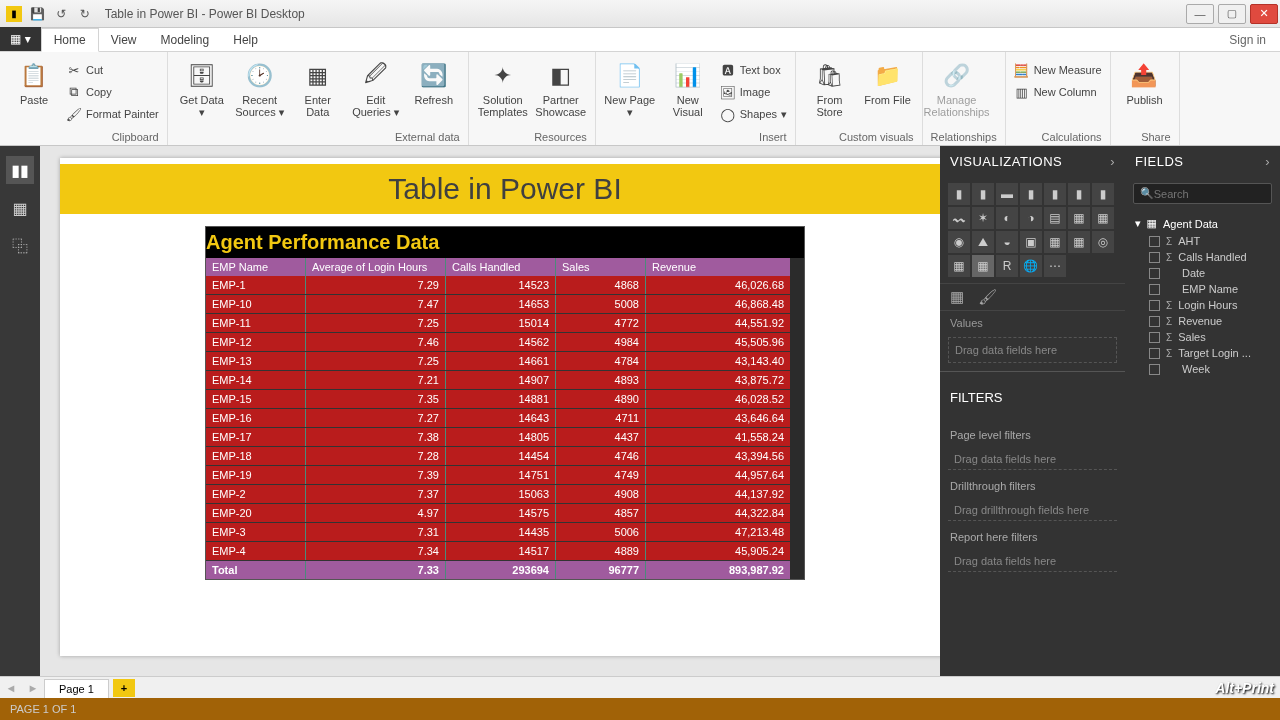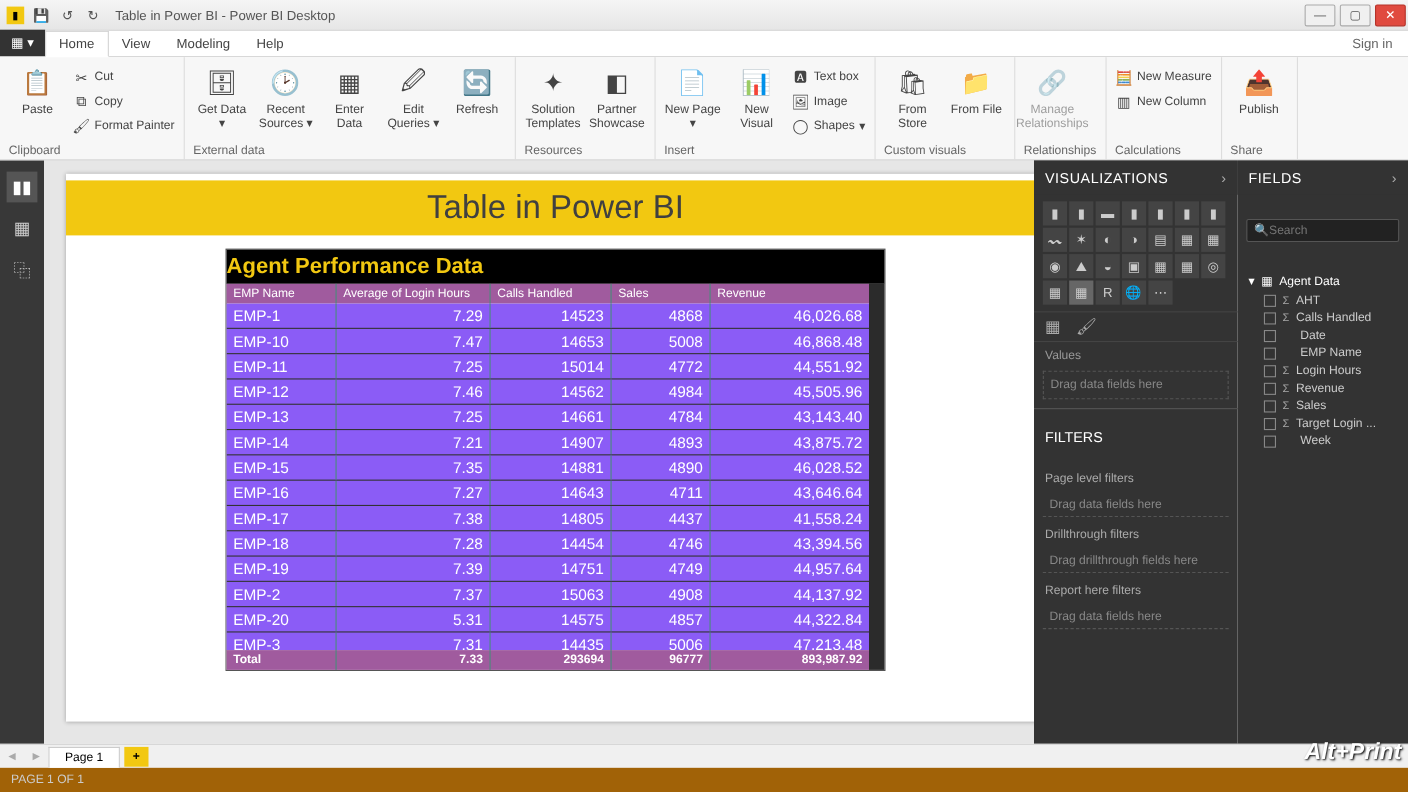--- a/index.html
+++ b/index.html
@@ -18,21 +18,21 @@
   .ribbon-tabs { height: 24px; background:#fff; border-bottom:1px solid #d4d4d4; display:flex; align-items:flex-end; font-size:12px; }
   .file-tab { background:#333; color:#fff; padding:4px 10px; display:flex; align-items:center; gap:4px; height:24px;}
   .rtab { padding:4px 12px; cursor:default; color:#444; }
   .rtab.active { background:#fff; border:1px solid #d4d4d4; border-bottom:1px solid #fff; margin-bottom:-1px; }
   .signin { margin-left:auto; margin-right:10px; color:#666; font-size:12px; padding:4px;}
 
   
   .ribbon { height: 94px; background:#f7f7f7; border-bottom:1px solid #c7c7c7; display:flex; font-size:11px; color:#444; }
   .group { border-right:1px solid #ddd; padding:4px 8px 2px 8px; display:flex; flex-direction:column; }
   .group-content { flex:1; display:flex; align-items:flex-start; gap:6px; }
-  .group-label { text-align:left; color:#666; font-size:11px; padding-top:2px; }
+  .group-label { text-align:right; color:#666; font-size:11px; padding-top:2px; }
   .big-btn { display:flex; flex-direction:column; align-items:center; width:52px; cursor:default; padding-top:4px;}
   .big-btn .ico { width:32px; height:32px; display:flex; align-items:center; justify-content:center; font-size:22px; }
   .big-btn .lbl { text-align:center; font-size:11px; line-height:12px; margin-top:2px;}
   .small-list { display:flex; flex-direction:column; gap:2px; padding-top:4px;}
   .small-item { display:flex; align-items:center; gap:4px; font-size:11px; cursor:default; height:20px; }
   .small-item .sico { width:16px; height:16px; display:flex; align-items:center; justify-content:center; font-size:13px;}
 
   
   .main { display:flex; height: calc(720px - 28px - 24px - 94px - 22px - 22px); }
   .left-rail { width: 40px; background:#383838; display:flex; flex-direction:column; align-items:center; padding-top:10px; gap:10px; }
@@ -42,30 +42,30 @@
   .canvas-wrap { flex:1; background:#e6e6e6; position:relative; overflow:hidden; }
   .canvas { position:absolute; left:20px; top:12px; width:890px; height:498px; background:#fff; box-shadow:0 0 4px rgba(0,0,0,.3); }
   .banner { background:#F2C811; color:#404040; font-size:30px; font-weight:400; text-align:center; padding:8px 0; margin:6px 0 4px 0;}
   .table-visual { margin:12px auto 0 auto; width:600px; border:1px solid #555; }
   .tv-title { background:#000; color:#F2C811; font-weight:bold; font-size:20px; padding:4px 0; font-family:"Segoe UI",sans-serif;}
   .tv-head { display:flex; background:#a05b9e; color:#fff; font-size:11px; }
   .tv-head .cell, .tv-row .cell, .tv-total .cell { padding:3px 6px; border-right:1px solid #4a8b7b; }
   .tv-head .cell:last-child, .tv-row .cell:last-child, .tv-total .cell:last-child { border-right:none; }
   .c0{width:100px;} .c1{width:140px;text-align:right;} .c2{width:110px;text-align:right;} .c3{width:90px;text-align:right;} .c4{width:140px;text-align:right; flex:1;}
   .tv-head .c1,.tv-head .c2,.tv-head .c3,.tv-head .c4{text-align:left;}
-  .tv-body { background:#8b5cf6; color:#fff; font-size:14px; max-height:315px; overflow:hidden;}
+  .tv-body { background:#b91c1c; color:#fff; font-size:11px; max-height:315px; overflow:hidden;}
   .tv-row { display:flex; border-bottom:1px solid #333;}
   .tv-total { display:flex; background:#a05b9e; color:#fff; font-size:11px; font-weight:bold;}
   .tv-scroll { width:14px; background:#2b2b2b;}
   .tv-outer { display:flex;}
   .tv-inner { flex:1;}
 
   
   .pane { width:185px; background:#333; color:#ccc; display:flex; flex-direction:column; font-size:11px;}
-  .pane.fields { width:155px;gap:16px; }
+  .pane.fields { width:155px; }
   .pane-head { display:flex; align-items:center; justify-content:space-between; padding:8px 10px; color:#fff; font-size:13px; letter-spacing:0.5px; background:#333;}
   .pane-head .chev { color:#aaa; }
   .viz-grid { padding:6px 8px; display:flex; flex-wrap:wrap; gap:2px;}
   .viz-grid .vg { width:22px; height:22px; background:#444; display:flex; align-items:center; justify-content:center; font-size:12px; color:#ccc; cursor:default;}
   .vg.sel { background:#666; }
   .format-icons { padding:4px 10px; display:flex; gap:14px; color:#aaa; font-size:15px; border-top:1px solid #444; border-bottom:1px solid #444;}
   .section-label { padding:6px 10px; color:#999; }
   .drop-zone { margin:2px 8px 8px 8px; padding:6px; border:1px dashed #555; color:#888; }
   .filters-head { padding:18px 10px; color:#fff; font-size:13px; border-top:1px solid #555;}
   .filter-lbl { padding:6px 10px; color:#aaa;}
@@ -81,21 +81,21 @@
   .sigma { color:#aaa; font-size:10px; }
 
   
   .page-tabs { height:22px; background:#f0f0f0; border-top:1px solid #ccc; display:flex; align-items:center; font-size:11px; }
   .page-arrow { width:22px; text-align:center; color:#aaa; cursor:default;}
   .page-tab { padding:3px 14px; background:#fff; border:1px solid #ccc; border-bottom:none; margin-top:1px;}
   .page-add { width:22px; height:18px; background:#F2C811; color:#000; display:flex; align-items:center; justify-content:center; margin-left:4px; font-weight:bold; cursor:default;}
 
   
   .statusbar { height:22px; background:#a16207; color:#ccc; font-size:11px; display:flex; align-items:center; padding:0 10px; justify-content:space-between;}
-  .watermark { position:absolute; right:6px; bottom:24px; color:#fff; font-size:21px; font-weight:bold; font-style:italic; text-shadow:1px 1px 2px #000; pointer-events:none;}
+  .watermark { position:absolute; right:6px; bottom:24px; color:#fff; font-size:14px; font-weight:bold; font-style:italic; text-shadow:1px 1px 2px #000; pointer-events:none;}
 </style>
 </head>
 <body>
 
 <div class="titlebar">
   <div class="app-icon">▮</div>
   <div class="qat">
     <span>💾</span>
     <span>↺</span>
     <span>↻</span>
@@ -361,21 +361,21 @@
                 </div>
                 <div class="tv-row">
                   <div class="cell c0">EMP-2</div>
                   <div class="cell c1">7.37</div>
                   <div class="cell c2">15063</div>
                   <div class="cell c3">4908</div>
                   <div class="cell c4">44,137.92</div>
                 </div>
                 <div class="tv-row">
                   <div class="cell c0">EMP-20</div>
-                  <div class="cell c1">5.31</div>
+                  <div class="cell c1">4.97</div>
                   <div class="cell c2">14575</div>
                   <div class="cell c3">4857</div>
                   <div class="cell c4">44,322.84</div>
                 </div>
                 <div class="tv-row">
                   <div class="cell c0">EMP-3</div>
                   <div class="cell c1">7.31</div>
                   <div class="cell c2">14435</div>
                   <div class="cell c3">5006</div>
                   <div class="cell c4">47,213.48</div>

